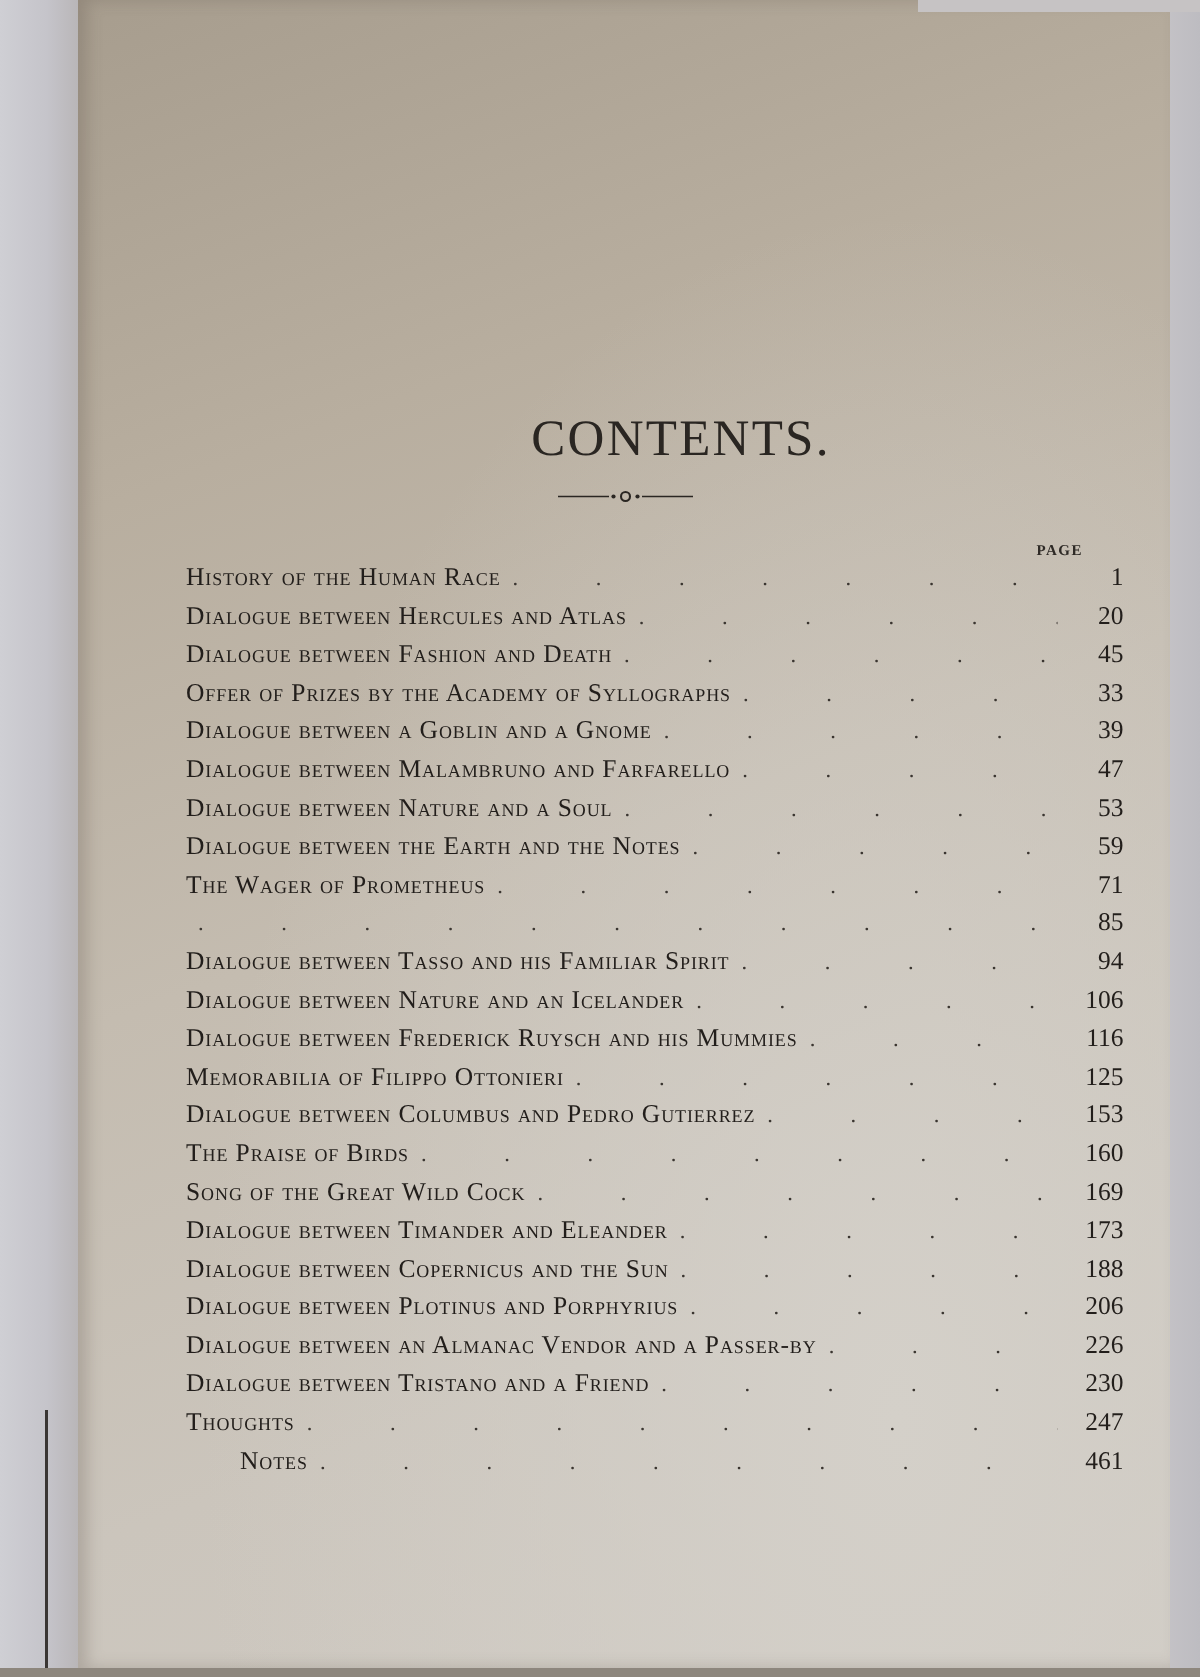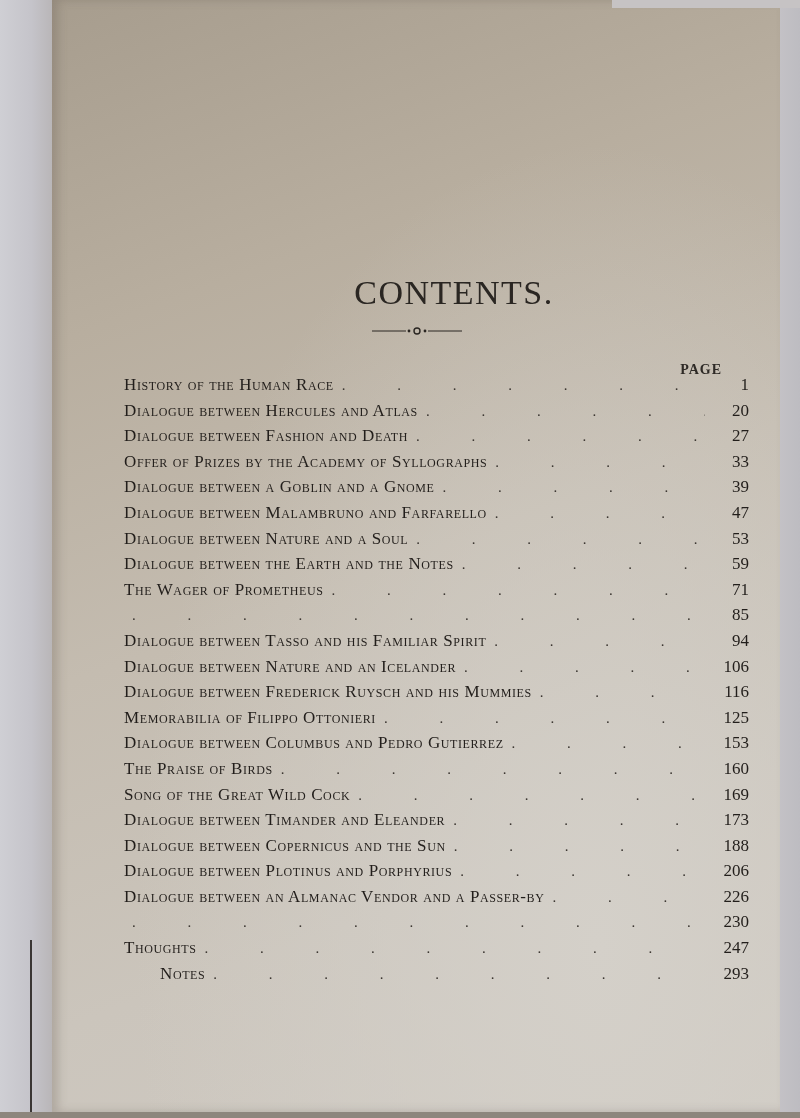--- a/index.html
+++ b/index.html
@@ -65,21 +65,21 @@
       margin: 16px;
     }
     .ornament {
       position: absolute;
       left: 320px; top: 326px;
       width: 90px; height: 10px;
     }
     .page-col-label {
       position: absolute;
       right: 58px; top: 362px;
-      font-size: 14px;
+      font-size: 10px;
       letter-spacing: 1px;
       color: #2e2a26;
       font-weight: bold;
     }
     .toc {
       position: absolute;
       left: 68px; top: 371px;
       width: 625px;
       margin: 4px; padding: 0;
       list-style: none;
@@ -145,21 +145,21 @@
         <span class="toc-page">1</span>
       </li>
       <li class="toc-row">
         <span class="toc-title">Dialogue between Hercules and Atlas</span>
         <span class="toc-dots">. . . . . . . . . . . . . . . . . . . . . .</span>
         <span class="toc-page">20</span>
       </li>
       <li class="toc-row">
         <span class="toc-title">Dialogue between Fashion and Death</span>
         <span class="toc-dots">. . . . . . . . . . . . . . . . . . . . . .</span>
-        <span class="toc-page">27</span>
+        <span class="toc-page">45</span>
       </li>
       <li class="toc-row">
         <span class="toc-title">Offer of Prizes by the Academy of Syllographs</span>
         <span class="toc-dots">. . . . . . . . . . . . . . . . . . . . . .</span>
         <span class="toc-page">33</span>
       </li>
       <li class="toc-row">
         <span class="toc-title">Dialogue between a Goblin and a Gnome</span>
         <span class="toc-dots">. . . . . . . . . . . . . . . . . . . . . .</span>
         <span class="toc-page">39</span>
@@ -237,27 +237,28 @@
         <span class="toc-title">Dialogue between Plotinus and Porphyrius</span>
         <span class="toc-dots">. . . . . . . . . . . . . . . . . . . . . .</span>
         <span class="toc-page">206</span>
       </li>
       <li class="toc-row">
         <span class="toc-title">Dialogue between an Almanac Vendor and a Passer-by</span>
         <span class="toc-dots">. . . . . . . . . . . . . . . . . . . . . .</span>
         <span class="toc-page">226</span>
       </li>
       <li class="toc-row">
+        <span class="toc-title">Dialogue between Tristano and a Friend</span>
         <span class="toc-dots">. . . . . . . . . . . . . . . . . . . . . .</span>
         <span class="toc-page">230</span>
       </li>
       <li class="toc-row">
         <span class="toc-title">Thoughts</span>
         <span class="toc-dots">. . . . . . . . . . . . . . . . . . . . . .</span>
         <span class="toc-page">247</span>
       </li>
       <li class="toc-row indent">
         <span class="toc-title">Notes</span>
         <span class="toc-dots">. . . . . . . . . . . . . . . . . . . . . .</span>
-        <span class="toc-page">293</span>
+        <span class="toc-page">461</span>
       </li>
     </ul>
 </div>
 
 </body></html>

